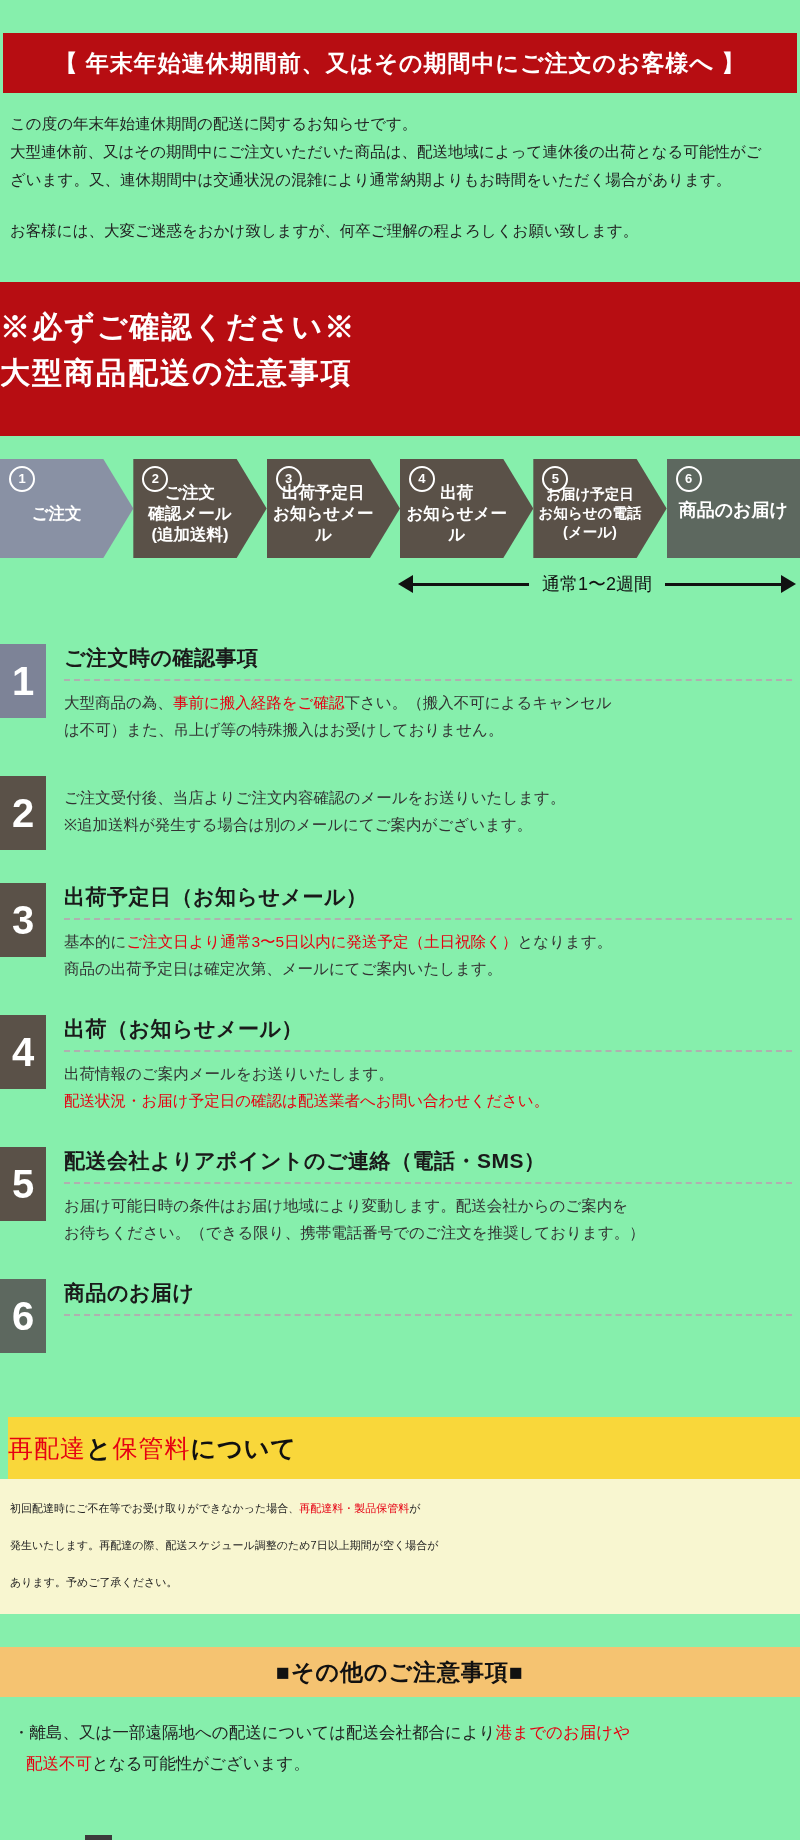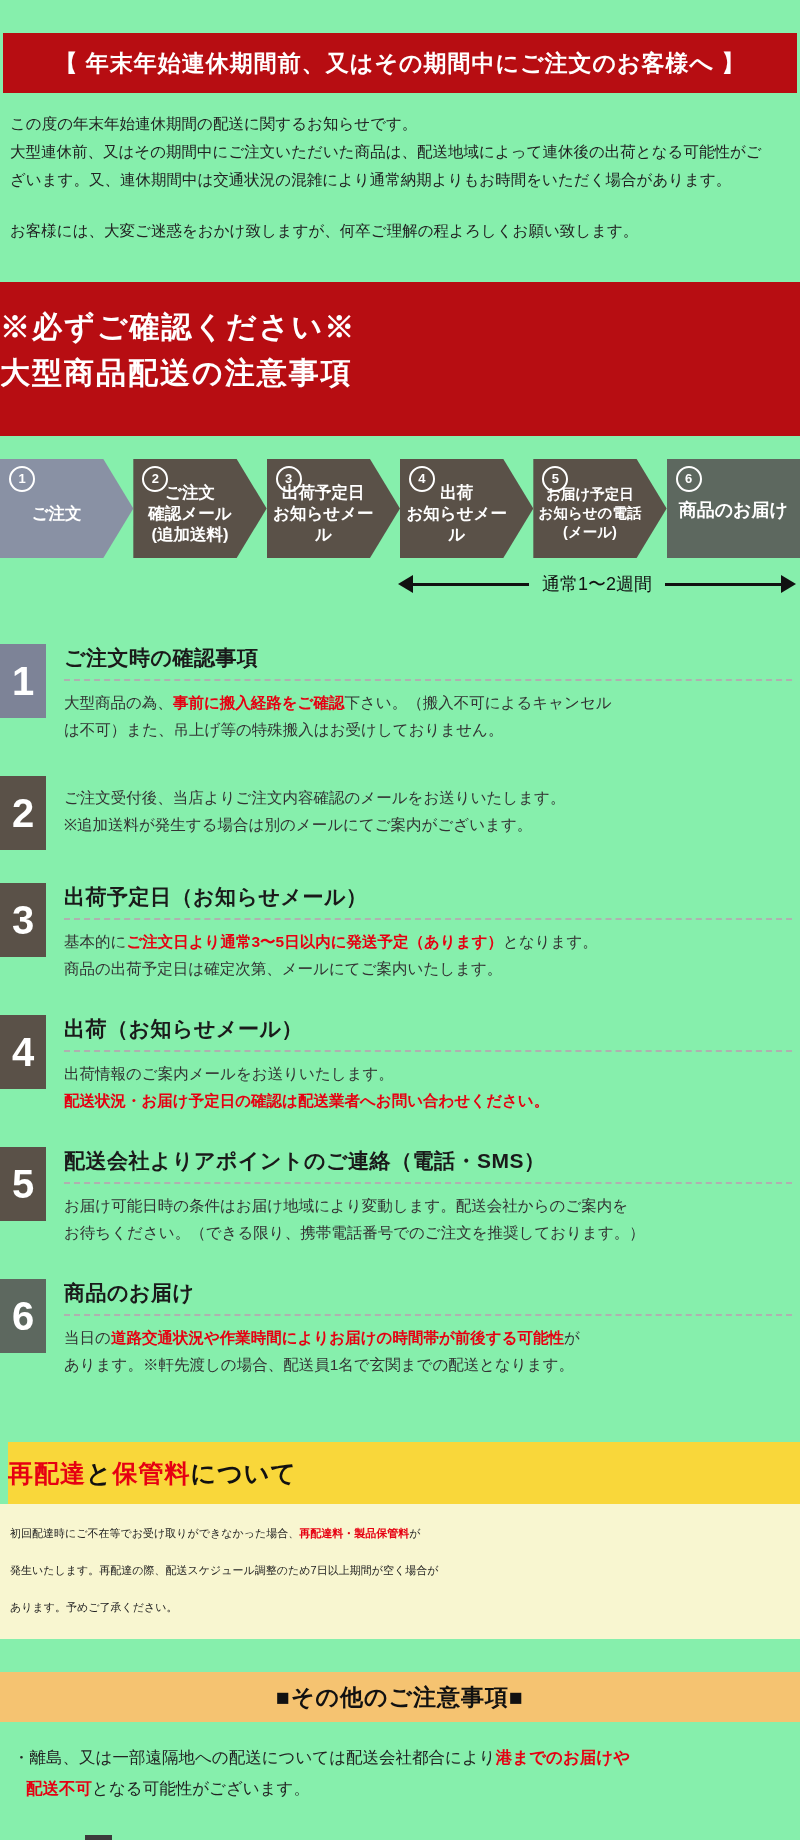--- a/index.html
+++ b/index.html
@@ -56,21 +56,21 @@
   .badge {
     flex:0 0 46px; height:74px; display:flex; align-items:center; justify-content:center;
     color:#fff; font-size:40px; font-weight:bold;
   }
   .sec-content { flex:1; margin-left:18px; }
   .sec-title {
     font-size:21px; font-weight:bold; color:#1a1a1a;
     padding-bottom:7px; border-bottom:2px dashed #b0b0b0; letter-spacing:0.5px;
   }
   .sec-body { margin-top:8px; font-size:15.5px; line-height:27px; color:#333; }
-  .red { color:#e60012; font-weight:bold; }
+  .red { color:#e60012; font-weight:normal; }
   
   .redelivery { margin-top:64px; }
   .re-band { height:62px; line-height:62px; text-align:left; font-size:25px; font-weight:bold; color:#111; letter-spacing:1px;margin-left:8px; }
   .re-body { padding:11px 10px 13px 10px; font-size:11px; line-height:37px; color:#222; }
   
   .other { margin-top:33px; }
   .ot-band { height:50px; line-height:50px; text-align:center; font-size:23px; font-weight:bold; color:#111; letter-spacing:1px; }
   .ot-body { margin:20px 10px 0 26px; font-size:16.5px; line-height:31px; color:#222; text-indent:-13px; }
   
   .cutoff { position:absolute; left:85px; bottom:0; width:27px; height:5px; background:#3b3b3b; }
@@ -141,21 +141,21 @@
       <div class="badge" style="background-color: rgb(90, 81, 72);">2</div>
       <div class="sec-content">
         <div class="sec-body"><span>ご注文受付後、当店よりご注文内容確認のメールをお送りいたします。</span><br><span>※追加送料が発生する場合は別のメールにてご案内がございます。</span></div>
       </div>
     </div>
 
     <div class="section">
       <div class="badge" style="background-color: rgb(90, 81, 72);">3</div>
       <div class="sec-content">
         <div class="sec-title">出荷予定日（お知らせメール）</div>
-        <div class="sec-body"><span>基本的に</span><span class="red">ご注文日より通常3〜5日以内に発送予定（あります）</span><span>となります。</span><br><span>商品の出荷予定日は確定次第、メールにてご案内いたします。</span></div>
+        <div class="sec-body"><span>基本的に</span><span class="red">ご注文日より通常3〜5日以内に発送予定（土日祝除く）</span><span>となります。</span><br><span>商品の出荷予定日は確定次第、メールにてご案内いたします。</span></div>
       </div>
     </div>
 
     <div class="section">
       <div class="badge" style="background-color: rgb(90, 81, 72);">4</div>
       <div class="sec-content">
         <div class="sec-title">出荷（お知らせメール）</div>
         <div class="sec-body"><span>出荷情報のご案内メールをお送りいたします。</span><br><span class="red">配送状況・お届け予定日の確認は配送業者へお問い合わせください。</span></div>
       </div>
     </div>
@@ -165,21 +165,20 @@
       <div class="sec-content">
         <div class="sec-title">配送会社よりアポイントのご連絡（電話・SMS）</div>
         <div class="sec-body"><span>お届け可能日時の条件はお届け地域により変動します。配送会社からのご案内を</span><br><span>お待ちください。（できる限り、携帯電話番号でのご注文を推奨しております。）</span></div>
       </div>
     </div>
 
     <div class="section">
       <div class="badge" style="background-color: rgb(93, 104, 95);">6</div>
       <div class="sec-content">
         <div class="sec-title">商品のお届け</div>
-        <div class="sec-body"><span>当日の</span><span class="red">道路交通状況や作業時間によりお届けの時間帯が前後する可能性</span><span>が</span><br><span>あります。※軒先渡しの場合、配送員1名で玄関までの配送となります。</span></div>
       </div>
     </div>
 
   </div>
 
   <div class="redelivery">
     <div class="re-band" style="background-color: rgb(249, 215, 58);"><span class="red">再配達</span><span>と</span><span class="red">保管料</span><span>について</span></div>
     <div class="re-body" style="background-color: rgb(248, 246, 208);"><span>初回配達時にご不在等でお受け取りができなかった場合、</span><span class="red">再配達料・製品保管料</span><span>が</span><br><span>発生いたします。再配達の際、配送スケジュール調整のため7日以上期間が空く場合が</span><br><span>あります。予めご了承ください。</span></div>
   </div>
 

